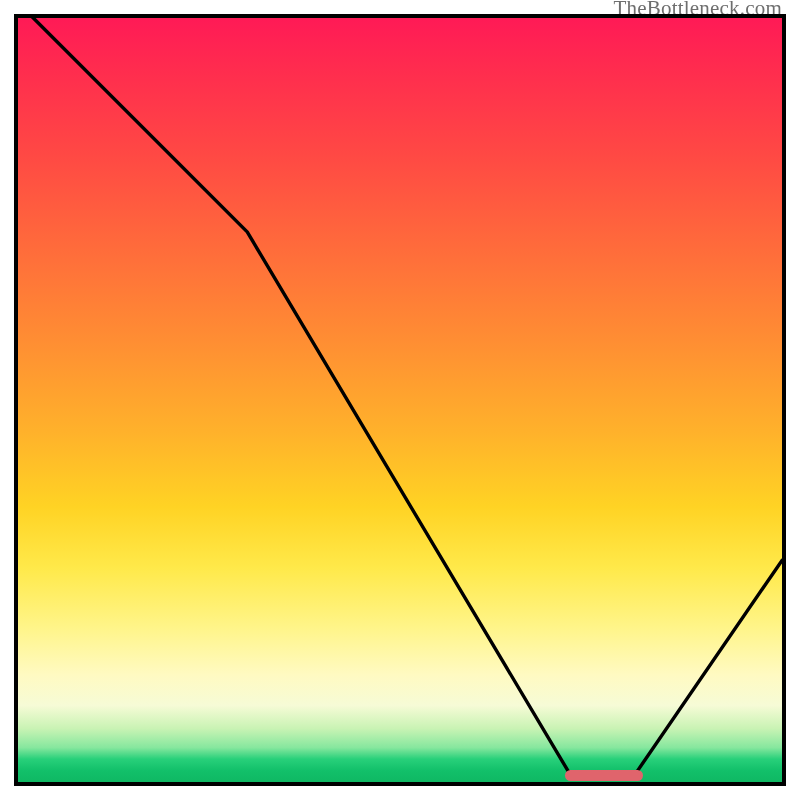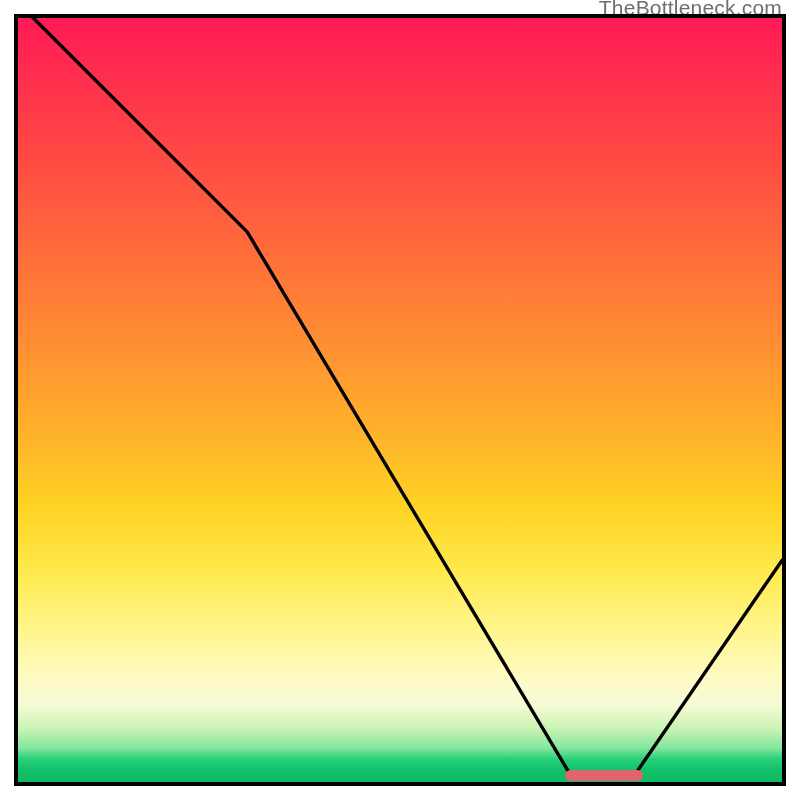--- a/index.html
+++ b/index.html
@@ -8,20 +8,21 @@
     width: 800px;
     height: 800px;
     overflow: hidden;
     background: #ffffff;
     font-family: Arial, Helvetica, sans-serif;
   }
   .chart-container {
     position: relative;
     width: 800px;
     height: 566px;
+    font-family: Liberation Serif, serif;
   }
   .plot-area {
     position: absolute;
     left: 14px;
     top: 14px;
     width: 772px;
     height: 772px;
     border: 4px solid #000;
     box-sizing: border-box;
     overflow: hidden;

